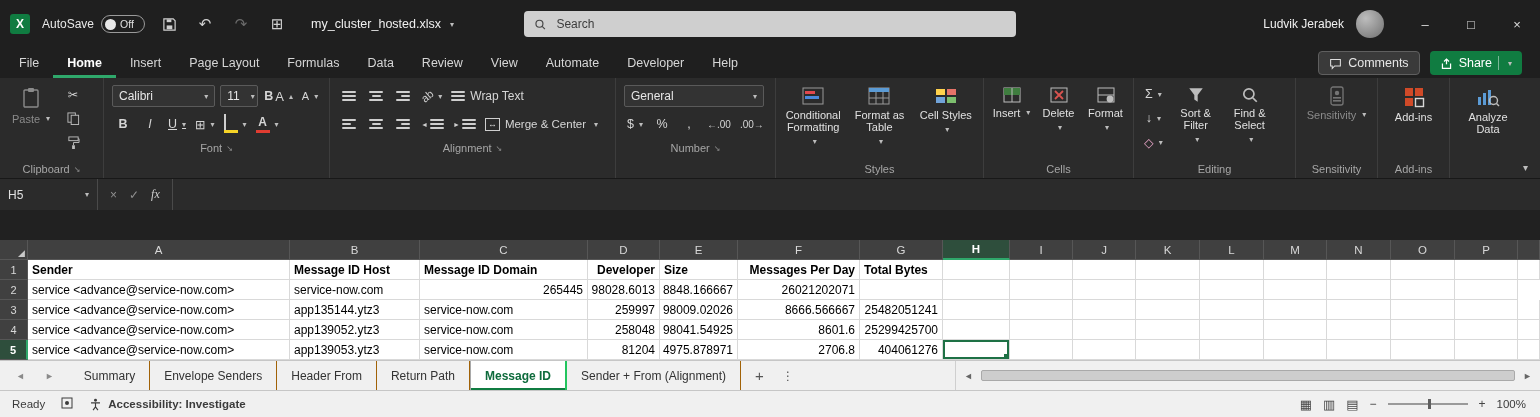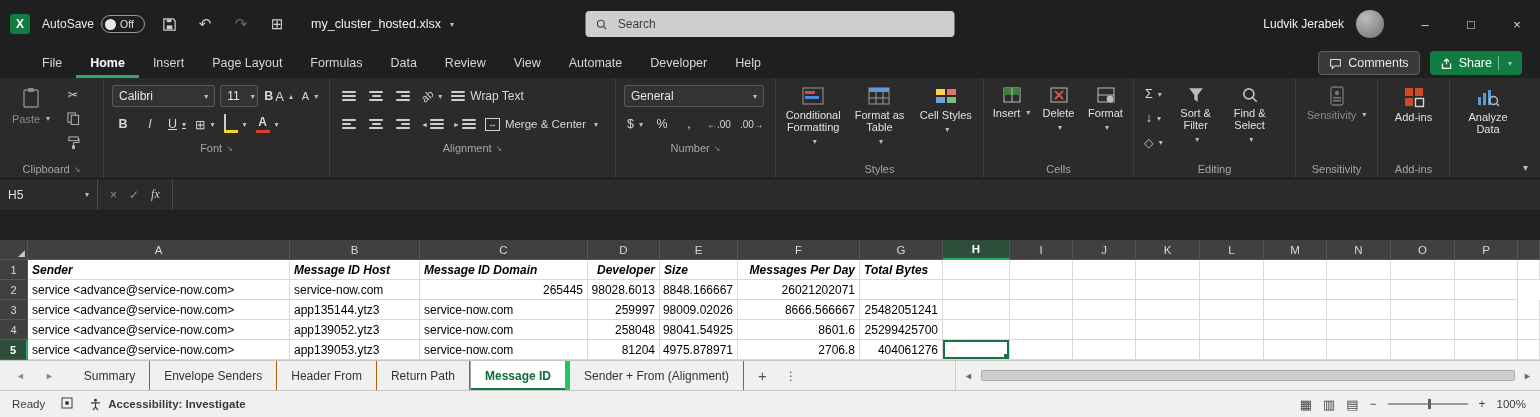--- a/index.html
+++ b/index.html
@@ -16,31 +16,31 @@
   .tb-left { display:flex; align-items:center; gap:12px; padding-left:10px; }
   .excel-logo { width:20px; height:20px; background:#107C41; border-radius:3px; color:#fff; font-weight:bold; display:flex; align-items:center; justify-content:center; font-size:12px; }
   .autosave { display:flex; align-items:center; gap:7px; }
   .toggle { width:44px; height:18px; border:1px solid #9a9a9a; border-radius:10px; display:flex; align-items:center; gap:4px; padding:0 3px; }
   .knob { width:11px; height:11px; background:#e8e8e8; border-radius:50%; }
   .toggle .state { font-size:10.5px; color:#e0e0e0; }
   .qat-btn { width:24px; height:24px; display:flex; align-items:center; justify-content:center; color:#d0d0d0; font-size:15px; border-radius:4px; }
   .qat-btn.disabled { color:#6b6b6b; }
   .file-name { display:flex; align-items:center; gap:6px; margin-left:10px; font-size:12.5px; color:#f0f0f0; }
   .dd { font-size:8px; color:#bdbdbd; margin-left:3px; }
-  .tb-center { position:absolute; left:50%; transform:translateX(-50%); top:11px; width:369px; }
+  .tb-center { position:absolute; left:50%; transform:translateX(-50%); top:11px; width:492px; }
   .search-box { height:26px; background:#cfcfcf; border-radius:4px; display:flex; align-items:center; gap:8px; padding:0 10px; }
   .search-box input { border:none; background:transparent; outline:none; font-size:12px; color:#222; width:100%; font-family:inherit; }
   .search-box input::placeholder { color:#3c3c3c; }
   .tb-right { margin-left:auto; display:flex; align-items:center; height:100%; }
   .user-name { font-size:12px; margin-right:12px; color:#f0f0f0; }
   .avatar { width:28px; height:28px; border-radius:50%; background:radial-gradient(circle at 35% 30%, #bdbdbd, #6f6f6f); margin-right:18px; }
   .win-btn { width:46px; height:100%; display:flex; align-items:center; justify-content:center; font-size:13px; color:#dcdcdc; }
 
   
-  .ribbon-tabs { height:30px; background:#1f1f1f; display:flex; align-items:stretch; padding-left:28px; color:#d6d6d6; font-size:12.5px; flex:0 0 auto; }
+  .ribbon-tabs { height:30px; background:#1f1f1f; display:flex; align-items:stretch; padding-left:5px; color:#d6d6d6; font-size:12.5px; flex:0 0 auto; }
   .rtab { padding:0 14px; display:flex; align-items:center; }
   .rtab.active { color:#fff; font-weight:700; box-shadow:inset 0 -3px 0 #2fa86b; }
   .rt-right { margin-left:auto; display:flex; align-items:center; gap:10px; padding-right:18px; }
   .comments-btn { height:24px; border:1px solid #5f5f5f; background:#3a3a3a; border-radius:4px; display:flex; align-items:center; gap:6px; padding:0 10px; color:#e6e6e6; }
   .share-btn { height:24px; background:#107C41; border-radius:4px; display:flex; align-items:center; gap:6px; padding:0 10px; color:#fff; }
   .share-btn .sep { width:1px; height:14px; background:rgba(255,255,255,.45); }
 
   
   .ribbon { height:100px; background:#2b2b2b; display:flex; position:relative; color:#e0e0e0; flex:0 0 auto; }
   .rgroup { display:flex; flex-direction:column; border-right:1px solid #3d3d3d; padding:5px 8px 0; }
@@ -82,31 +82,31 @@
   
   .grid { background:#fff; flex:0 0 auto; }
   .grow { display:grid; grid-template-columns:28px 262px 130px 168px 72px 78px 122px 83px 67px 63px 63px 64px 64px 63px 64px 64px 63px 22px; height:20px; }
   .ghead > div { background:#404040; color:#d8d8d8; font-size:11.5px; display:flex; align-items:center; justify-content:center; border-right:1px solid #565656; border-bottom:1px solid #565656; }
   .ghead .sel { background:#2e4e3c; color:#fff; border-bottom:2px solid #2fa86b; font-weight:600; }
   .corner { position:relative; }
   .tri { position:absolute; right:2px; bottom:1px; font-size:9px; color:#c9c9c9; line-height:1; }
   .rh { background:#404040; color:#d8d8d8; font-size:11px; display:flex; align-items:center; justify-content:center; border-right:1px solid #565656; border-bottom:1px solid #565656; }
   .rh.sel { background:#2e4e3c; color:#fff; border-right:2px solid #2fa86b; font-weight:600; }
   .cell { border-right:1px solid #d9d9d9; border-bottom:1px solid #d9d9d9; font-size:12px; color:#000; padding:0 4px; display:flex; align-items:center; overflow:hidden; white-space:nowrap; background:#fff; }
-  .hdr .cell { font-weight:700;font-style:italic; }
+  .hdr .cell { font-weight:700; }
   .num { justify-content:flex-end; }
   .cell.sel { position:relative; box-shadow:inset 0 0 0 2px #1e7145; }
   .cell.sel::after { content:""; position:absolute; right:0; bottom:0; width:5px; height:5px; background:#1e7145; }
 
   
   .sheet-bar { height:30px; background:#f0f0f0; display:flex; align-items:stretch; border-top:1px solid #c6c6c6; font-size:12px; color:#333; flex:0 0 auto; }
   .tab-nav { display:flex; align-items:center; gap:20px; padding:0 16px; color:#8a8a8a; font-size:9px; }
   .stab { display:flex; align-items:center; padding:0 14px; border-right:1px solid #a16207; }
   .stab:first-of-type { border-left:1px solid #cfcfcf; }
-  .stab.active { background:#fff; color:#0e6b3c; font-weight:700; border-left:1px solid #a9a9a9; border-right:5px solid #22c55e; box-shadow:inset 0 -2px 0 #107C41; }
+  .stab.active { background:#fff; color:#0e6b3c; font-weight:700; border-left:1px solid #a9a9a9; border-right:2px solid #22c55e; box-shadow:inset 0 -2px 0 #107C41; }
   .tab-extra { display:flex; align-items:center; gap:18px; padding:0 14px; color:#555; }
   .tab-extra .plus { font-size:15px; }
   .hscroll { margin-left:auto; width:585px; display:flex; align-items:center; border-left:1px solid #cfcfcf; padding:0 8px; gap:8px; color:#666; font-size:9px; }
   .hthumb { flex:1; height:11px; background:#cdcdcd; border:1px solid #a9a9a9; border-radius:2px; }
 
   
   .status-bar { height:27px; background:#f0f0f0; border-top:1px solid #c6c6c6; display:flex; align-items:center; font-size:11.5px; color:#3b3b3b; flex:0 0 auto; }
   .sb-left { display:flex; align-items:center; gap:16px; padding-left:12px; }
   .acc { display:flex; gap:6px; align-items:center; font-weight:700; }
   .sb-right { margin-left:auto; display:flex; align-items:center; gap:11px; padding-right:14px; }

